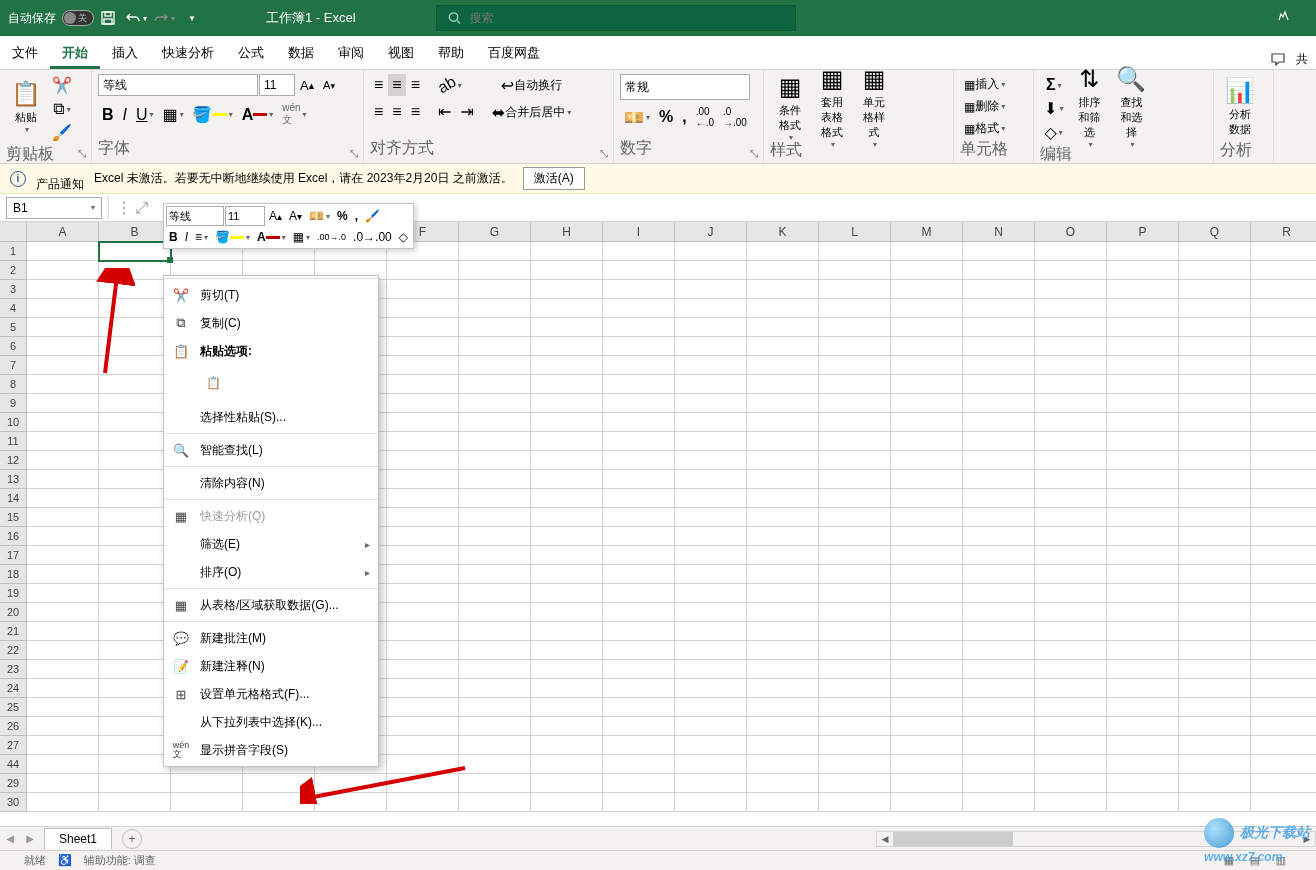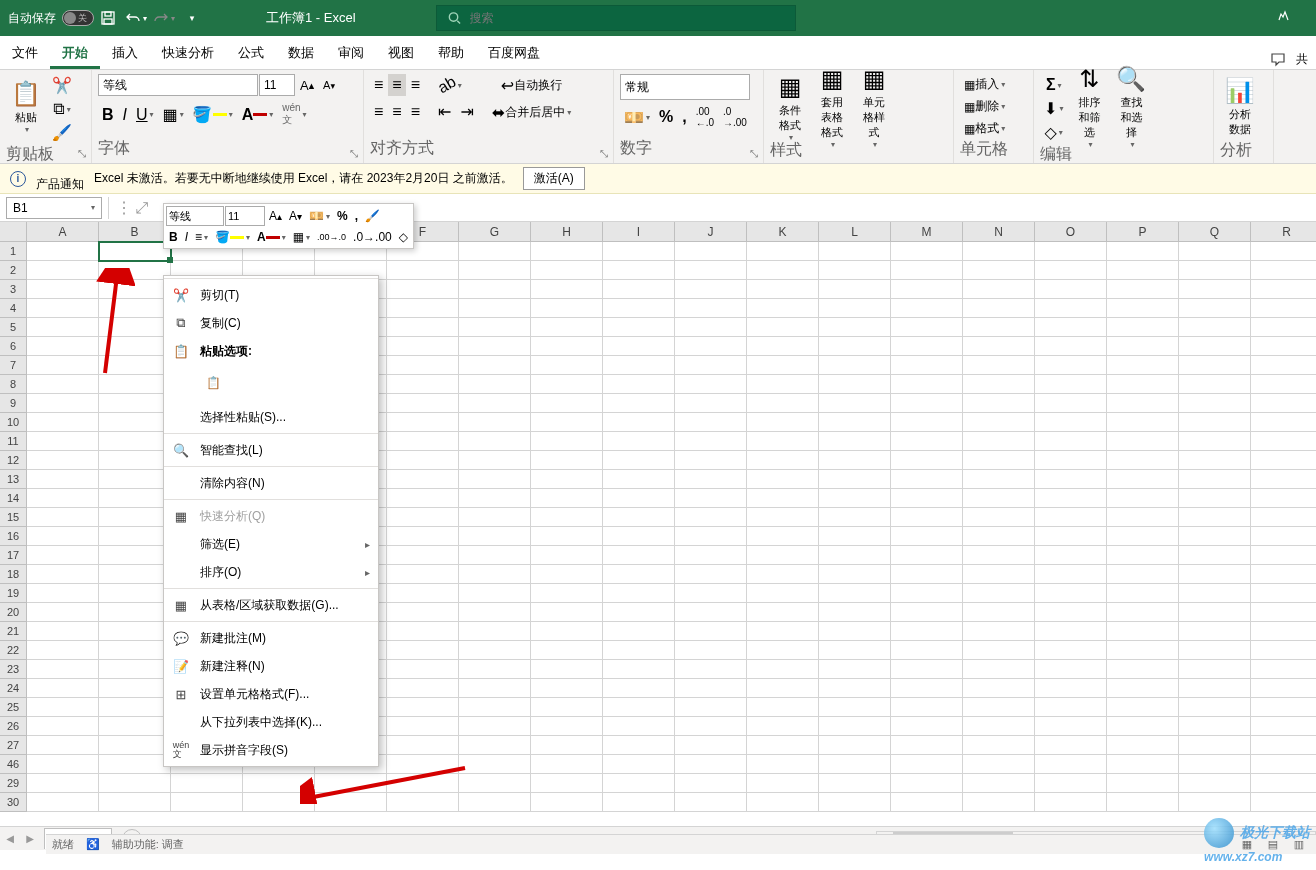--- a/index.html
+++ b/index.html
@@ -90,21 +90,21 @@
 .sheet-tabs { position: absolute; bottom: 20px; left: 0; right: 0; height: 24px; background: #f3f2f1; border-top: 1px solid #d4d4d4; display: flex; align-items: center; }
 .sheet-nav-btn { width: 20px; height: 20px; display: flex; align-items: center; justify-content: center; cursor: pointer; font-size: 10px; color: #999; }
 .sheet-tab { padding: 3px 14px; background: #fff; border: 1px solid #bfbfbf; border-bottom: none; font-size: 12px; cursor: pointer; margin-left: 4px; }
 .sheet-add { width: 20px; height: 20px; border: 1px solid #bfbfbf; border-radius: 50%; display: flex; align-items: center; justify-content: center; margin-left: 10px; cursor: pointer; font-size: 12px; color: #666; }
 .hscroll { margin-left: auto; width: 440px; height: 16px; background: #f3f2f1; border: 1px solid #d4d4d4; display: flex; align-items: center; }
 .hscroll-btn { width: 16px; height: 14px; display:flex;align-items:center;justify-content:center;font-size:9px;color:#666;}
 .hscroll-track { flex:1; height:14px; position:relative;}
 .hscroll-thumb { position:absolute; left:0; width:120px; height:14px; background:#cdcdcd;}
 
 
-.statusbar { position: absolute; bottom: 16px; left: 0; right: 0; height: 20px; background: #f3f2f1; border-top: 1px solid #d4d4d4; display: flex; align-items: center; padding: 0 6px; font-size: 11px; color: #666; gap: 12px; margin-left: 46px; }
+.statusbar { position: absolute; bottom: 0; left: 0; right: 0; height: 20px; background: #f3f2f1; border-top: 1px solid #d4d4d4; display: flex; align-items: center; padding: 0 24px; font-size: 11px; color: #666; gap: 12px; }
 .statusbar .right { margin-left: auto; display: flex; align-items: center; gap: 4px; }
 .view-btn { width: 22px; height: 16px; display: flex; align-items: center; justify-content: center; cursor: pointer; }
 
 
 .watermark { position: absolute; right: 6px; bottom: 6px; z-index: 500; font-size: 14px; color: #4ba5e8; font-style: italic; font-weight: bold; opacity: 0.85; pointer-events:none; }
 .watermark .globe { display:inline-block; width:30px; height:30px; border-radius:50%; background: radial-gradient(circle at 35% 35%, #9fe0ff, #2b8acb); vertical-align:middle; margin-right:2px;}
 
 
 .svg-icon{width:16px;height:16px;}
 </style>
@@ -463,21 +463,21 @@
       <div class="row-h">18</div>
       <div class="row-h">19</div>
       <div class="row-h">20</div>
       <div class="row-h">21</div>
       <div class="row-h">22</div>
       <div class="row-h">23</div>
       <div class="row-h">24</div>
       <div class="row-h">25</div>
       <div class="row-h">26</div>
       <div class="row-h">27</div>
-      <div class="row-h">46</div>
+      <div class="row-h">44</div>
       <div class="row-h">29</div>
       <div class="row-h">30</div>
     </div>
   <div class="cells" id="cells">
       <div class="cell-row">
         <div class="cell"></div>
         <div class="cell"></div>
         <div class="cell"></div>
         <div class="cell"></div>
         <div class="cell"></div>

